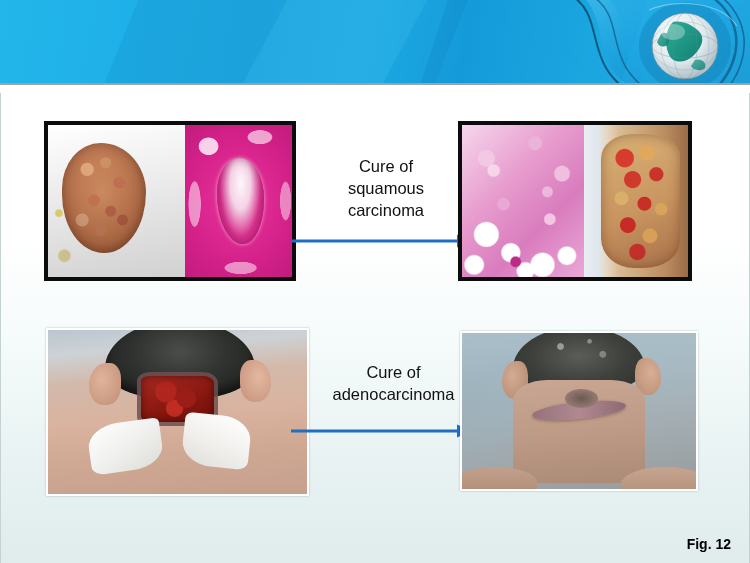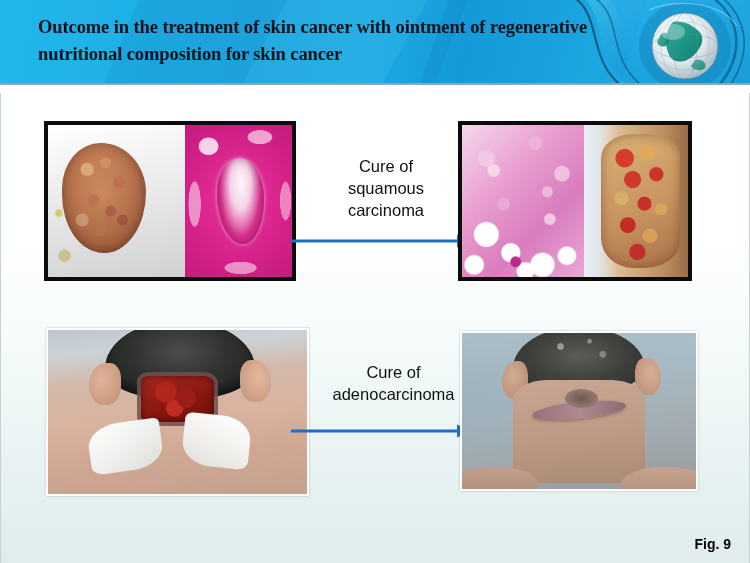--- a/index.html
+++ b/index.html
@@ -422,21 +422,20 @@
           <ellipse cx="140" cy="46" rx="33" ry="12" fill="none" stroke="#6f8894" stroke-width="0.6" opacity="0.55"></ellipse>
           <ellipse cx="140" cy="46" rx="33" ry="24" fill="none" stroke="#6f8894" stroke-width="0.6" opacity="0.4"></ellipse>
           <ellipse cx="140" cy="46" rx="12" ry="33" fill="none" stroke="#6f8894" stroke-width="0.6" opacity="0.5"></ellipse>
           <ellipse cx="140" cy="46" rx="24" ry="33" fill="none" stroke="#6f8894" stroke-width="0.6" opacity="0.4"></ellipse>
           <ellipse cx="128" cy="32" rx="12" ry="8" fill="#ffffff" opacity="0.30"></ellipse>
         </g>
         <path d="M104 10 C132 -2, 176 2, 192 26" stroke="#bfe9fb" stroke-width="1.2" fill="none" opacity="0.5"></path>
       </svg>
     </div>
 
-    <div class="title">Outcome in the treatment of skin cancer with ointment of regenerative nutritional composition for skin cancer</div>
     <div class="header-bottom-line"></div>
   </div>
 
   <div class="body-area">
 
     <div class="photo black-frame" style="left:43px; top:28px; width:252px; height:160px;">
       <div class="photo-inner">
         <div class="half leg-tumour"></div>
         <div class="half histo-pearl"></div>
       </div>
@@ -492,16 +491,16 @@
           <div class="ear-r2"></div>
           <div class="neck-skin"></div>
           <div class="scar"></div>
           <div class="scar2"></div>
           <div class="shoulder-l"></div>
           <div class="shoulder-r"></div>
         </div>
       </div>
     </div>
 
-    <div class="fig-label">Fig. 9</div>
+    <div class="fig-label">Fig. 12</div>
 
   </div>
 </div>
 
 </body></html>

